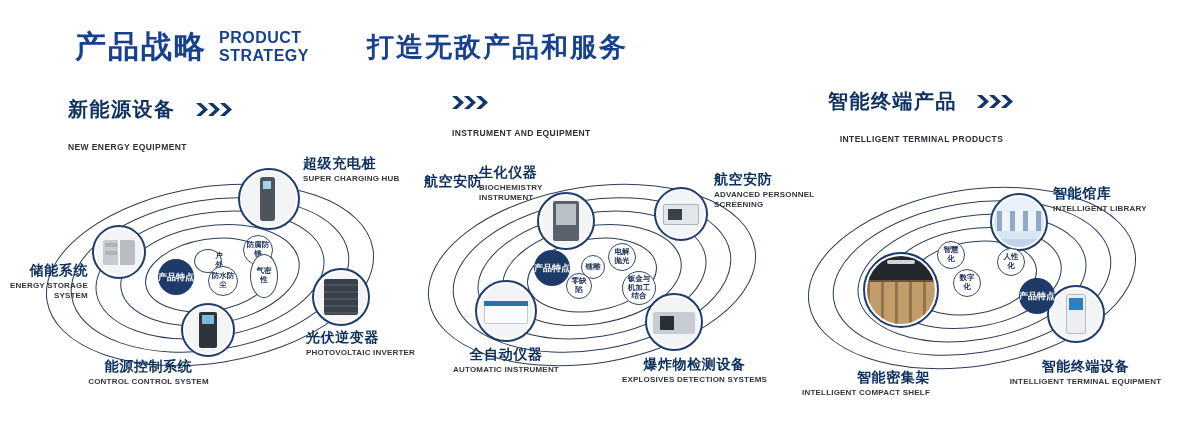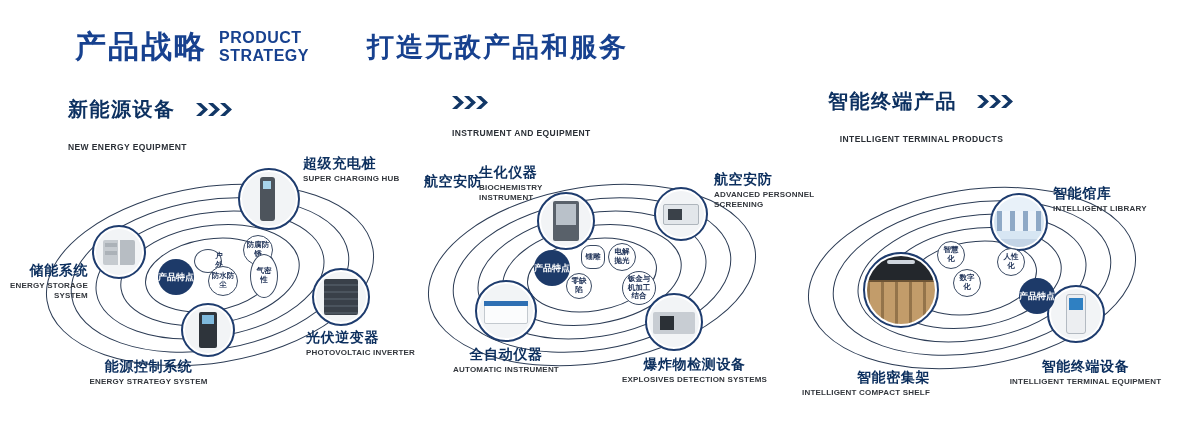--- a/index.html
+++ b/index.html
@@ -181,21 +181,21 @@
   <div class="plabel" style="left:306px;top:329px;">
     <div class="pname">光伏逆变器</div>
     <div class="pen">PHOTOVOLTAIC INVERTER</div>
   </div>
 
   <div class="pcircle" style="left:181px;top:303px;width:54px;height:54px;">
     <div class="ph ph-control"></div>
   </div>
   <div class="plabel t-center" style="left:86px;top:358px;width:125px;">
     <div class="pname">能源控制系统</div>
-    <div class="pen">ENERGY STRATEGY SYSTEM</div>
+    <div class="pen">CONTROL CONTROL SYSTEM</div>
   </div>
 
   <div class="badge" style="left:158px;top:259px;">
     <span>产品</span>
     <span>特点</span>
   </div>
   <div class="bubble" style="left:194px;top:249px;width:24px;height:24px;padding-left:24px;">
     <span>户外</span>
     </div>
   <div class="bubble" style="left:223px;top:235px;width:30px;height:30px;margin-left:20px;">
@@ -239,21 +239,21 @@
   </div>
   <div class="plabel t-center" style="left:612px;top:356px;width:165px;">
     <div class="pname">爆炸物检测设备</div>
     <div class="pen">EXPLOSIVES DETECTION SYSTEMS</div>
   </div>
 
   <div class="badge" style="left:534px;top:250px;">
     <span>产品</span>
     <span>特点</span>
   </div>
-  <div class="bubble" style="left:581px;top:245px;width:24px;height:24px;border-radius:9px;">
+  <div class="bubble" style="left:581px;top:255px;width:24px;height:24px;">
     <span>镭雕</span>
     </div>
   <div class="bubble" style="left:608px;top:243px;width:28px;height:28px;">
     <span>电解抛光</span>
     </div>
   <div class="bubble" style="left:566px;top:273px;width:26px;height:26px;">
     <span>零缺陷</span>
     </div>
   <div class="bubble" style="left:622px;top:271px;width:34px;height:34px;">
     <span>钣金与机加工结合</span>

